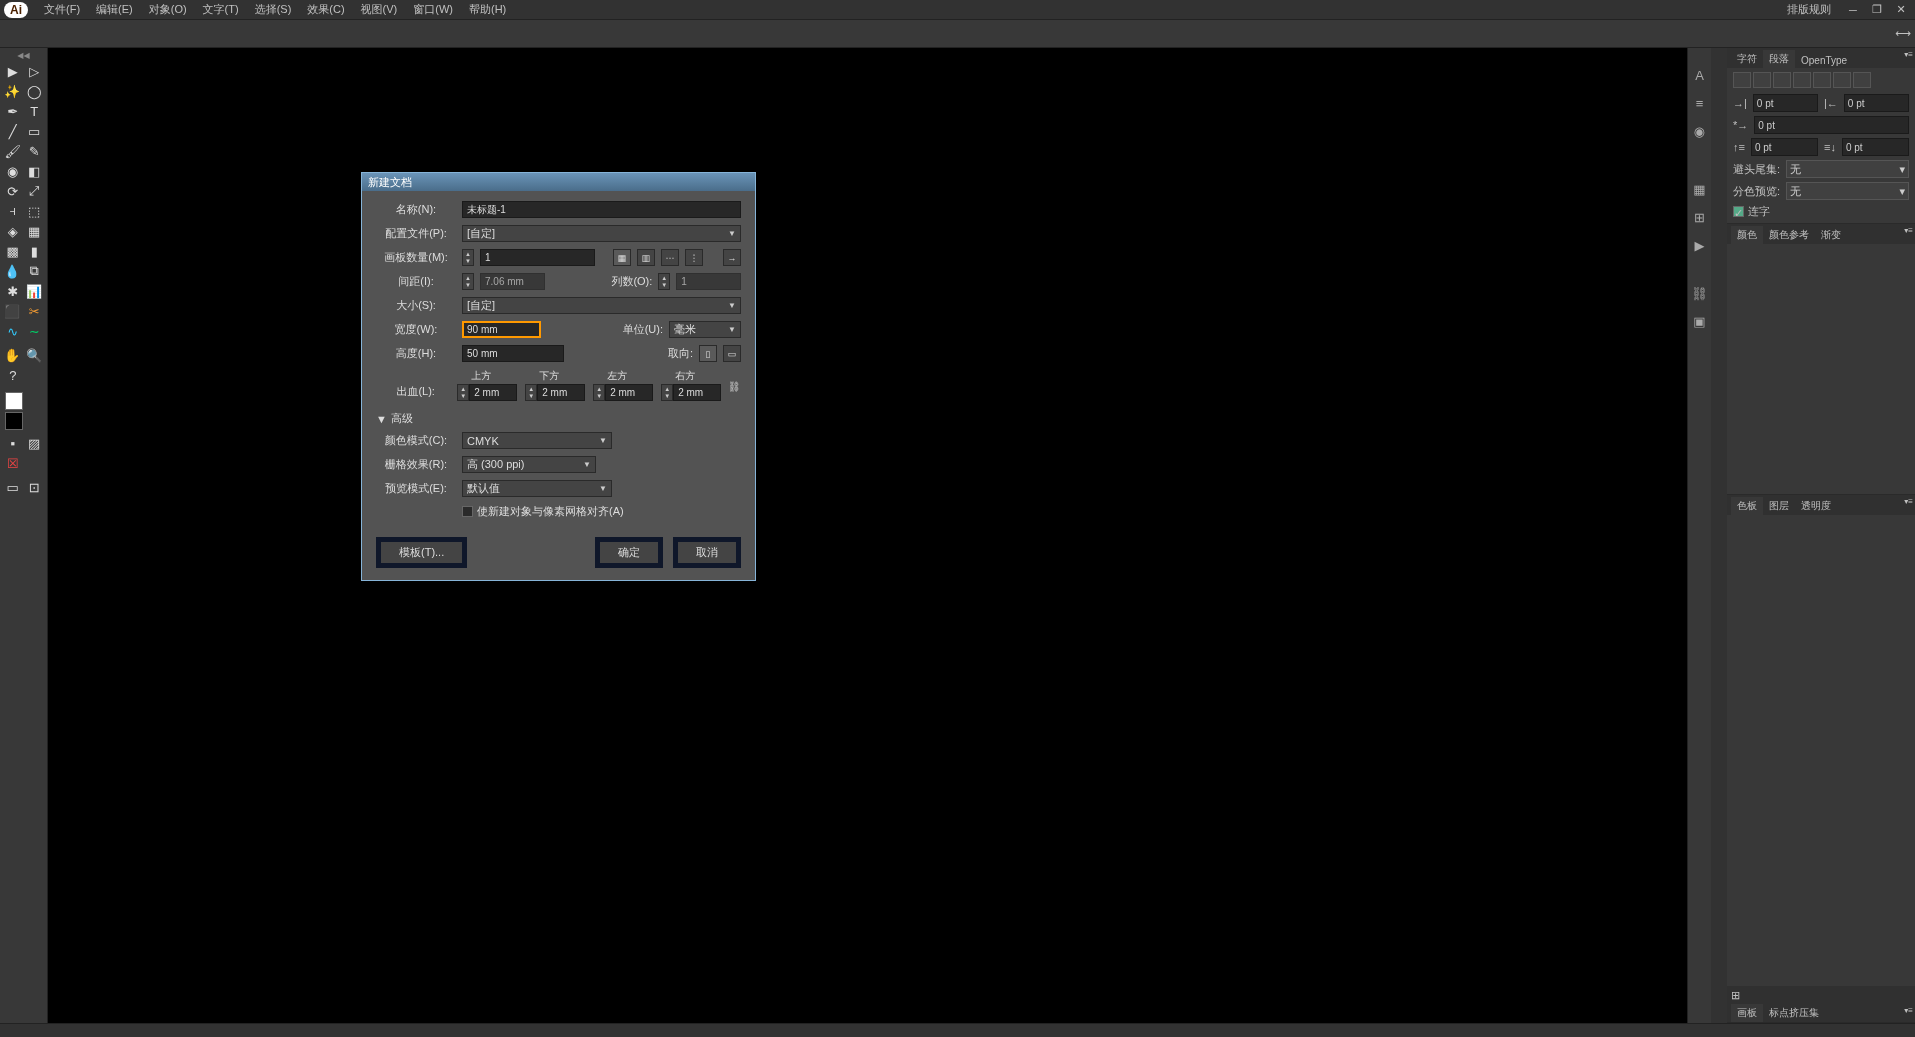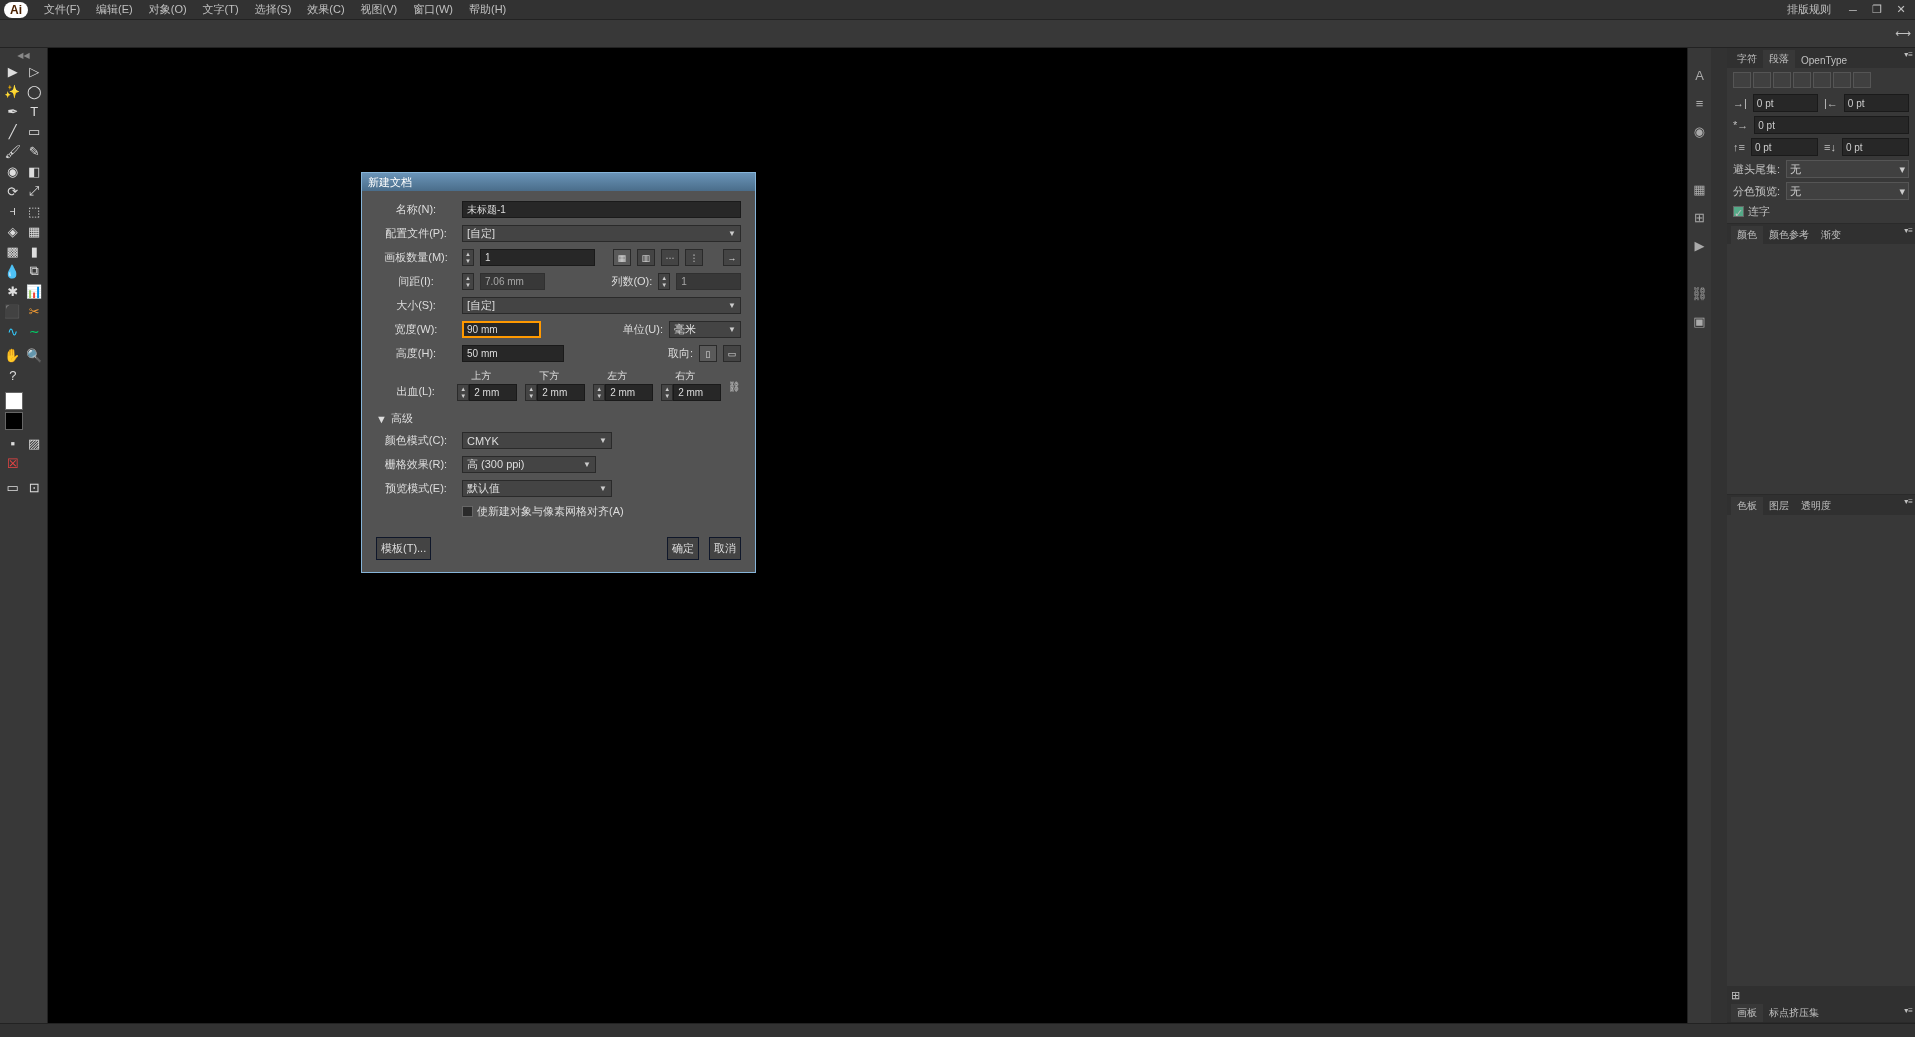--- a/index.html
+++ b/index.html
@@ -57,21 +57,21 @@
 .spin div { flex: 1; font-size: 6px; display: flex; align-items: center; justify-content: center; color: #ccc; }
 .small-input { width: 76px; }
 .icon-btn { width: 18px; height: 17px; background: #444; border: 1px solid #2a2a2a; cursor: pointer; display: flex; align-items: center; justify-content: center; font-size: 9px; }
 .icon-btn.sel { background: #5a5a5a; }
 .bleed-col { display: flex; flex-direction: column; align-items: flex-start; gap: 1px; }
 .bleed-lbl { font-size: 10px; padding-left: 14px; }
 .bleed-wrap { display: flex; }
 .link-icon { width: 14px; height: 30px; display: flex; align-items: center; justify-content: center; font-size: 10px; margin-left: 4px; }
 .disclosure { display: flex; align-items: center; gap: 4px; margin: 10px 0 6px 0; cursor: pointer; }
 .dlg-btns { display: flex; justify-content: space-between; margin-top: 18px; }
-.btn { background: #444; border: 1px solid #0f172a; padding: 3px 4px; cursor: pointer; font-size: 11px; color: #ddd; }
+.btn { background: #444; border: 5px solid #0f172a; padding: 3px 18px; cursor: pointer; font-size: 11px; color: #ddd; }
 .btn-group-right { display: flex; gap: 10px; }
 .row-nogap { gap: 2px; }
 </style>
 </head>
 <body>
 
 <div class="menubar">
   <div class="app-logo">Ai</div>
   <div class="menu-item">文件(F)</div>
   <div class="menu-item">编辑(E)</div>

